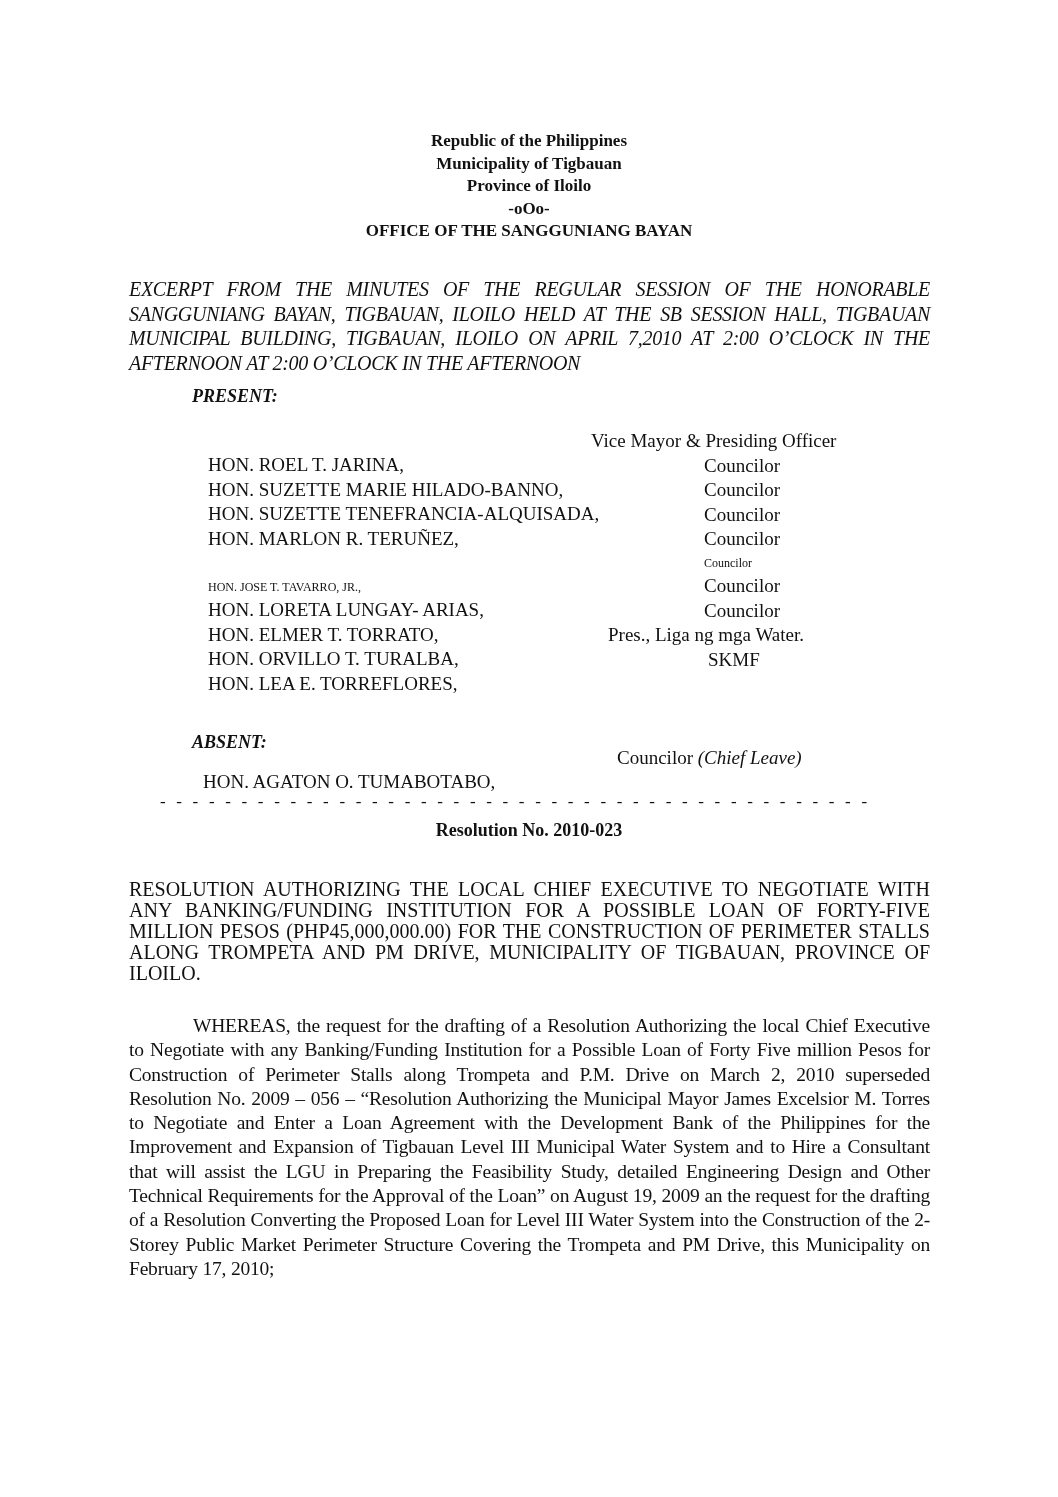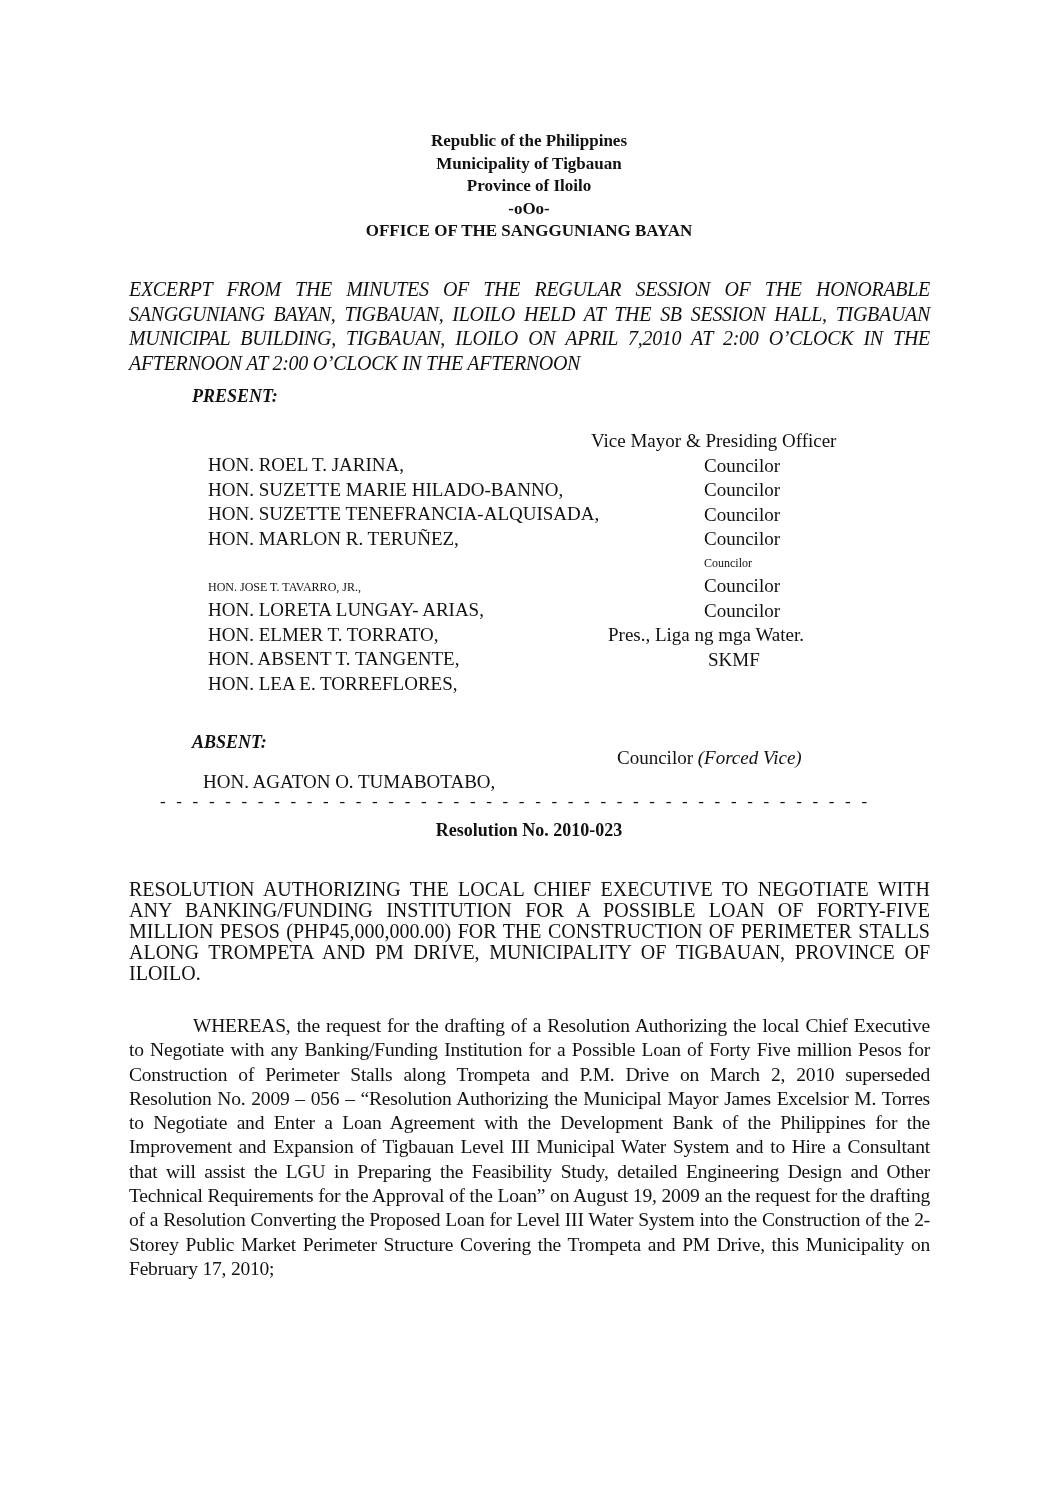--- a/index.html
+++ b/index.html
@@ -64,36 +64,36 @@
     </div>
     <div class="row" style="left:208px; top:574px; width:680px;">
       <span class="name">HON. LORETA LUNGAY- ARIAS,</span>
       <span class="title" style="left:496px;">Councilor</span>
     </div>
     <div class="row" style="left:208px; top:599px; width:680px;">
       <span class="name">HON. ELMER T. TORRATO,</span>
       <span class="title" style="left:496px;">Councilor</span>
     </div>
     <div class="row" style="left:208px; top:623px; width:680px;">
-      <span class="name">HON. ABSENT T. TANGENTE,</span>
+      <span class="name">HON. ORVILLO T. TURALBA,</span>
       <span class="title" style="left:400px;">Pres., Liga ng mga Water.</span>
     </div>
     <div class="row" style="left:208px; top:648px; width:680px;">
       <span class="name">HON. LEA E. TORREFLORES,</span>
       <span class="title" style="left:500px;">SKMF</span>
     </div>
   </div>
 
   <div class="section-label absent-label">ABSENT:</div>
 
   <div class="row" style="left:203px; top:746px; width:700px;">
     <span class="name">HON. AGATON O. TUMABOTABO,</span>
     <span class="title" style="left:414px;">
       <span>Councilor</span>
-      <i>(Forced Vice)</i>
+      <i>(Chief Leave)</i>
     </span>
   </div>
 
   <div class="divider">- - - - - - - - - - - - - - - - - - - - - - - - - - - - - - - - - - - - - - - - - - - - - - - - - - - - - - - - - -</div>
 
   <div class="res-no">Resolution No. 2010-023</div>
 
   <div class="res-title">RESOLUTION AUTHORIZING THE LOCAL CHIEF EXECUTIVE TO NEGOTIATE WITH ANY BANKING/FUNDING INSTITUTION FOR A POSSIBLE LOAN OF FORTY-FIVE MILLION PESOS (PHP45,000,000.00) FOR THE CONSTRUCTION OF PERIMETER STALLS ALONG TROMPETA AND PM DRIVE, MUNICIPALITY OF TIGBAUAN, PROVINCE OF ILOILO.</div>
 
   <div class="whereas">WHEREAS, the request for the drafting of a Resolution Authorizing the local Chief Executive to Negotiate with any Banking/Funding Institution for a Possible Loan of Forty Five million Pesos for Construction of Perimeter Stalls along Trompeta and P.M. Drive on March 2, 2010 superseded Resolution No. 2009 – 056 – “Resolution Authorizing the Municipal Mayor James Excelsior M. Torres to Negotiate and Enter a Loan Agreement with the Development Bank of the Philippines for the Improvement and Expansion of Tigbauan Level III Municipal Water System and to Hire a Consultant that will assist the LGU in Preparing the Feasibility Study, detailed Engineering Design and Other Technical Requirements for the Approval of the Loan” on August 19, 2009 an the request for the drafting of a Resolution Converting the Proposed Loan for Level III Water System into the Construction of the 2-Storey Public Market Perimeter Structure Covering the Trompeta and PM Drive, this Municipality on February 17, 2010;</div>

